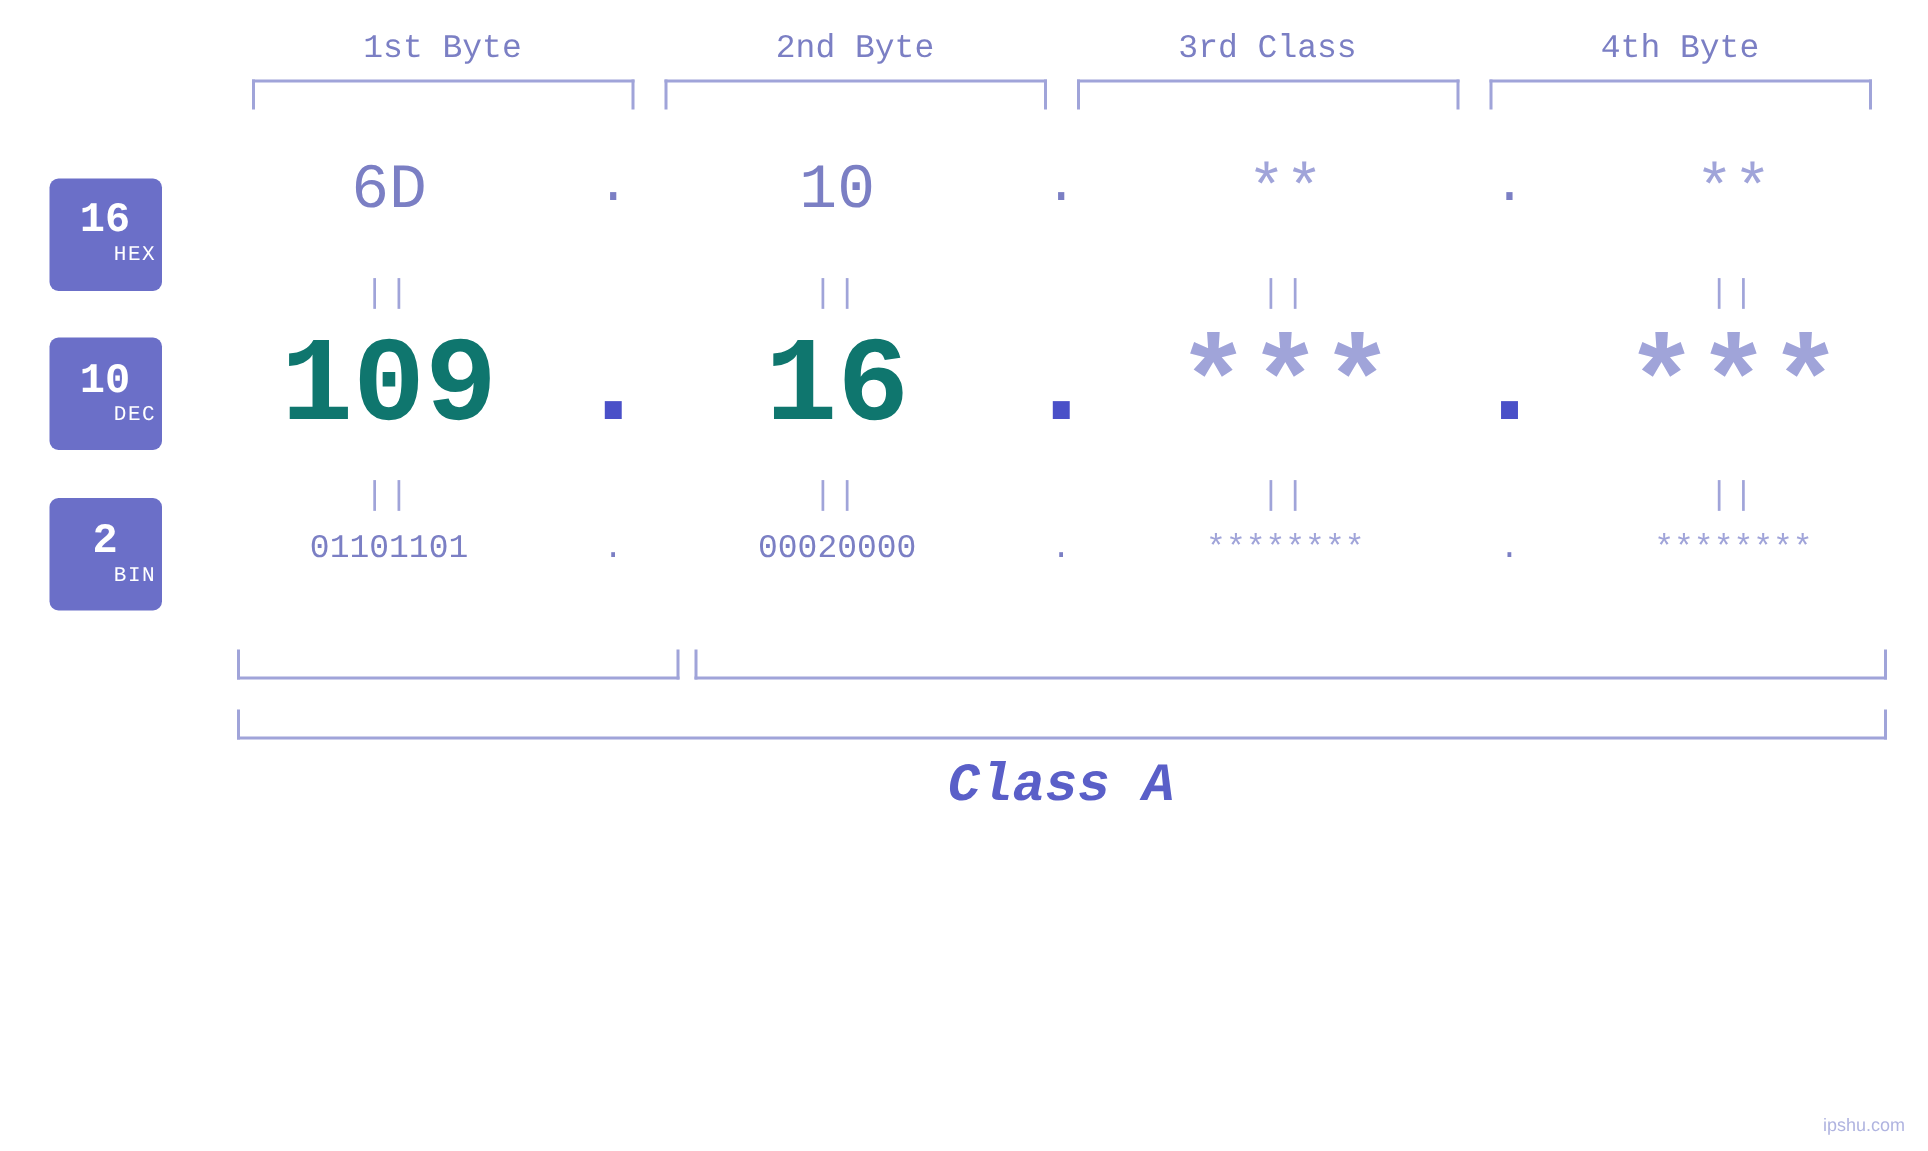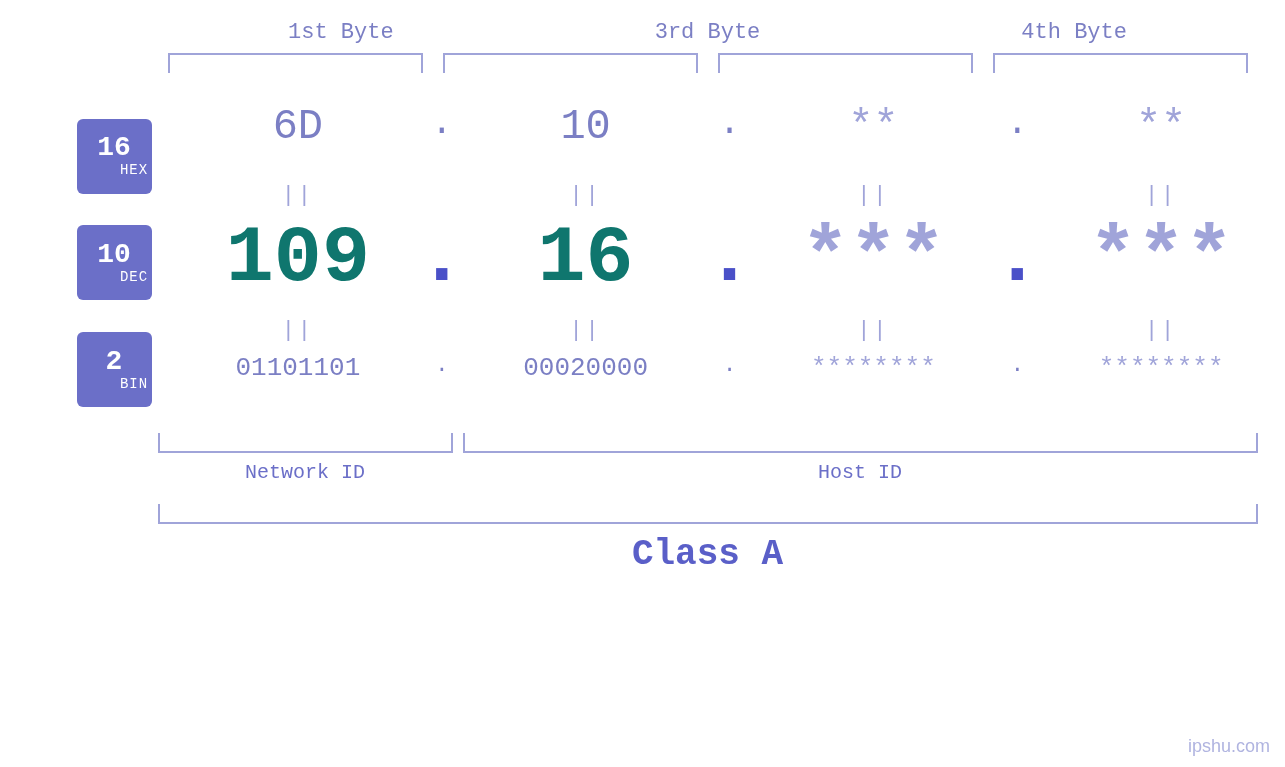--- a/index.html
+++ b/index.html
@@ -55,21 +55,20 @@
       border-top: 2px solid #a0a4d9;
       border-left: 2px solid #a0a4d9;
       border-right: 2px solid #a0a4d9;
     }
 
     
     .content-area {
       display: flex;
       width: 1285px;
       position: relative;
-      padding-left: 44px;
     }
 
     
     .left-labels {
       display: flex;
       flex-direction: column;
       align-items: center;
       justify-content: space-around;
       width: 130px;
       padding-left: 10px;
@@ -160,21 +159,21 @@
     .dec-dot {
       color: #4a50c8;
       font-size: 80px;
       font-weight: bold;
       margin-bottom: -15px;
     }
 
     
     .bin-value {
       color: #7b7fc4;
-      font-size: 26px;
+      font-size: 22px;
       font-family: 'Courier New', Courier, monospace;
     }
 
     .bin-dot {
       color: #7b7fc4;
       font-size: 22px;
     }
 
     
     .equals-row {
@@ -249,20 +248,21 @@
       font-family: 'Courier New', Courier, monospace;
       margin-left: 10px;
     }
 
     
     .class-row {
       width: 1100px;
       margin-left: 130px;
       margin-top: 20px;
       position: relative;
+      font-style: italic;
     }
 
     .class-full-bracket {
       width: 100%;
       border-bottom: 2px solid #a0a4d9;
       border-left: 2px solid #a0a4d9;
       border-right: 2px solid #a0a4d9;
       height: 20px;
     }
 
@@ -274,37 +274,38 @@
       margin-top: 10px;
       font-weight: bold;
     }
 
     
     .watermark {
       position: absolute;
       bottom: 10px;
       right: 15px;
       color: #b0b4e0;
-      font-size: 18px;
+      font-size: 12px;
       font-family: Arial, sans-serif;
     }
 
     
     .masked {
       color: #a0a4d9;
     }
   </style>
 </head>
 <body>
 
 <div class="main-container">
 
   <div class="byte-headers">
     <div class="byte-header">1st Byte</div>
-    <div class="byte-header">3rd Byte</div>
+    <div class="byte-header">2nd Byte</div>
+    <div class="byte-header">3rd Class</div>
     <div class="byte-header">4th Byte</div>
   </div>
 
   <div class="top-bracket-container">
     <div class="bracket-segment"></div>
     <div class="bracket-segment"></div>
     <div class="bracket-segment"></div>
     <div class="bracket-segment"></div>
   </div>
 
@@ -420,24 +421,20 @@
       </div>
 
     </div>
   </div>
 
   <div class="bottom-bracket-area">
     <div class="bottom-brackets">
       <div class="network-bracket"></div>
       <div class="host-bracket"></div>
     </div>
-    <div class="id-labels">
-      <div class="network-id-label">Network ID</div>
-      <div class="host-id-label">Host ID</div>
-    </div>
   </div>
 
   <div class="class-row">
     <div class="class-full-bracket"></div>
     <div class="class-label">Class A</div>
   </div>
 
   <div class="watermark">ipshu.com</div>
 
 </div>

